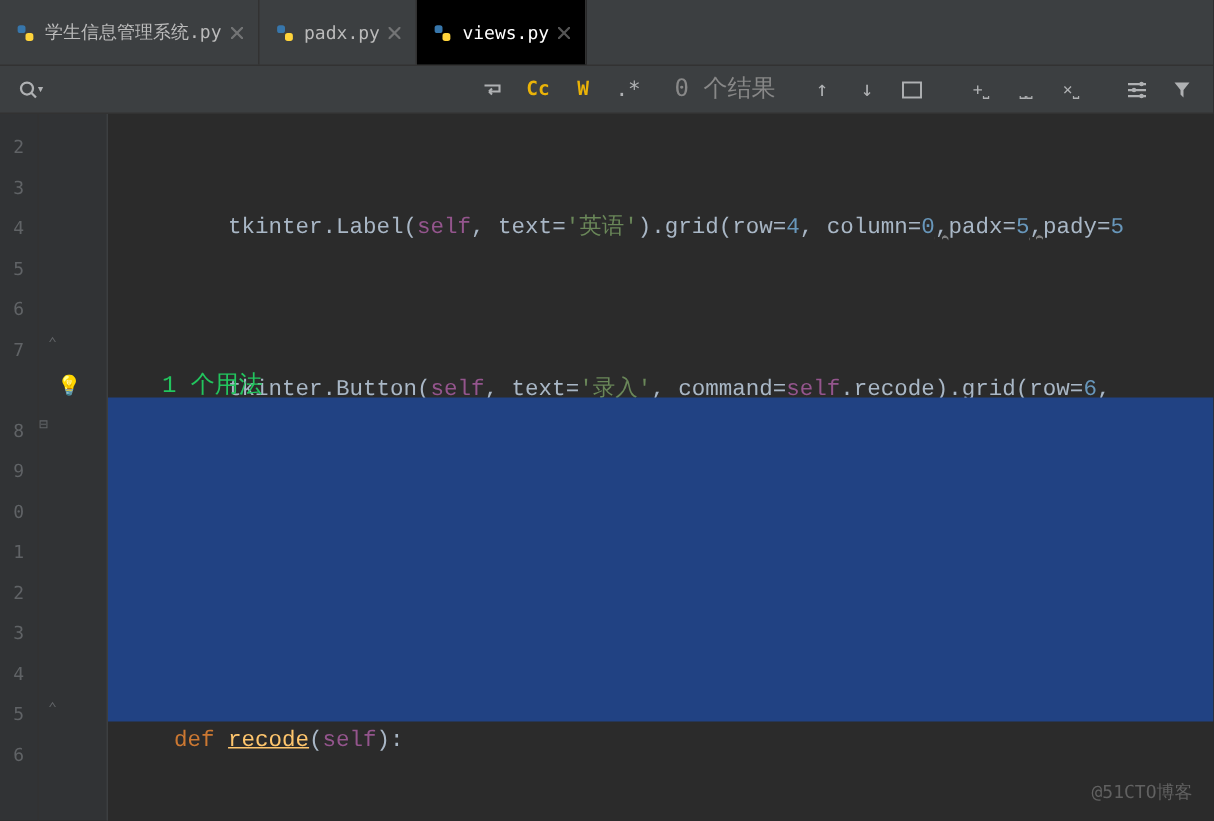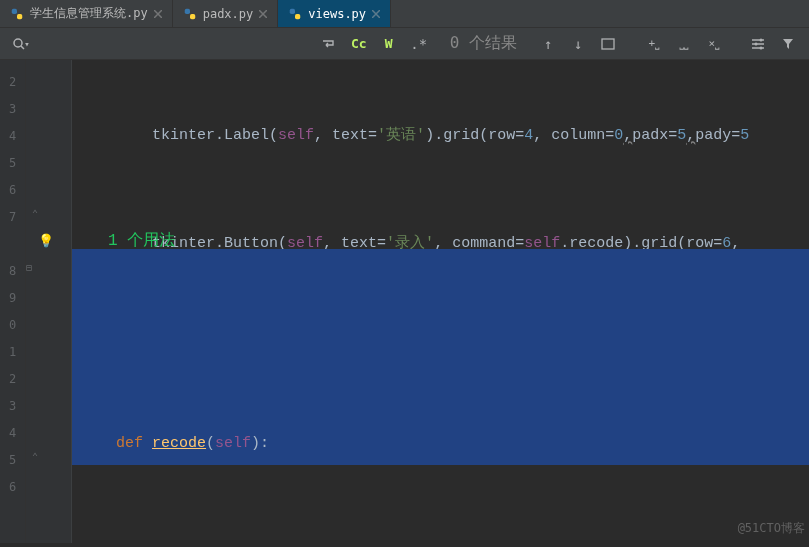--- a/index.html
+++ b/index.html
@@ -1,45 +1,45 @@
 <!DOCTYPE html>
 <html><head>
 <meta charset="utf-8">
 <style>
 *{margin:0;padding:0;box-sizing:border-box}
 body{background:#2b2b2b;font-family:"Microsoft YaHei",Consolas,monospace;color:#a9b7c6;width:809px;height:547px;overflow:hidden;font-size:13px}
-.tabs{display:flex;background:#3c3f41;height:28px;border-bottom:1px solid #323232}
+.tabs{display:flex;background:#3c3f41;height:44px;border-bottom:1px solid #323232}
 .tab{display:flex;align-items:center;padding:0 10px;border-right:1px solid #323232;gap:6px;font-size:12px;color:#bbbbbb}
-.tab.active{background:#0c4a6e;color:#fff}
+.tab.active{background:#000000;color:#fff}
 .tab .fi{width:14px;height:14px}
 .tab .close{width:8px;height:8px;opacity:.5}
 .toolbar{display:flex;align-items:center;background:#3c3f41;height:32px;border-bottom:1px solid #323232;padding:0 8px;gap:4px}
 .toolbar .spacer{flex:1}
 .tbtn{width:26px;height:24px;display:flex;align-items:center;justify-content:center;color:#afb1b3;border-radius:3px;font-size:14px}
-.tlbl{color:#bef264;font-weight:bold;font-size:13px}
+.tlbl{color:#eab308;font-weight:bold;font-size:13px}
 .tres{color:#888;font-size:16px;padding:0 14px}
 .editor{display:flex;position:relative;height:calc(100% - 64px)}
 .gutter{width:26px;background:#313335;border-right:1px solid #323232;display:flex;flex-direction:column;padding-top:8px}
 .ln{height:27px;display:flex;align-items:center;justify-content:center;color:#606366;font-size:12px}
 .gutter2{width:46px;background:#313335;border-right:1px solid #3c3f41;position:relative}
 .gicon{position:absolute;left:6px}
 .bulb{color:#f0a732}
 .fold{color:#606366;font-size:10px}
 .code{flex:1;padding:8px 0 0 8px;position:relative;line-height:27px;font-family:Liberation Mono, monospace;font-size:15px;white-space:pre}
 .selection{position:absolute;left:0;right:0;background:#214283}
 .hint{color:#22c55e;font-size:16px;position:absolute;left:36px}
 .kw{color:#cc7832}
 .fn{color:#ffc66d}
 .self{color:#94558d}
 .str{color:#6a8759}
 .par{color:#a9b7c6}
 .cm{color:#808080}
 .num{color:#6897bb}
 .wavy{text-decoration:underline wavy #808080}
-.watermark{position:absolute;right:4px;bottom:10px;color:#616161;font-size:12px}
+.watermark{position:absolute;right:14px;bottom:10px;color:#616161;font-size:12px}
 </style>
 </head>
 <body>
 
 <div class="tabs">
   <div class="tab">
     <svg class="fi" viewBox="0 0 16 16">
         <rect x="2" y="2" width="6" height="6" rx="2" fill="#3776ab"></rect>
         <rect x="8" y="8" width="6" height="6" rx="2" fill="#ffd43b"></rect>
       </svg>
@@ -147,21 +147,21 @@
     <div class="gicon fold" style="top:391px">⌃</div>
   </div>
   <div class="code">
     <div class="selection" style="top:189px;height:216px"></div>
 <div style="position:relative">        <span>tkinter</span><span>.Label(</span><span class="self">self</span><span>, </span><span class="par">text</span><span>=</span><span class="str">'英语'</span><span>).grid(</span><span class="par">row</span>=<span class="num">4</span><span>, </span><span class="par">column</span>=<span class="num">0</span><span class="wavy">,</span><span class="par">padx</span>=<span class="num">5</span><span class="wavy">,</span><span class="par">pady</span>=<span class="num">5</span></div>
 <div> </div>
 <div>        <span>tkinter</span><span>.Button(</span><span class="self">self</span><span>, </span><span class="par">text</span><span>=</span><span class="str">'录入'</span><span>, </span><span class="par">command</span>=<span class="self">self</span><span>.recode).grid(</span><span class="par">row</span>=<span class="num">6</span><span>,</span></div>
 <div>        <span>tkinter</span><span>.Label(</span><span class="self">self</span><span class="wavy">,</span><span class="par wavy">textvariable</span><span>=</span><span class="self">self</span><span>.status).grid(</span><span class="par">row</span>=<span class="num">5</span><span>, </span><span class="par">column</span>=<span class="num">3</span><span class="wavy">,</span></div>
 <div>        <span class="cm"># 使用</span><span class="cm wavy">textvariable</span><span class="cm">属性关联变量和标签</span></div>
 <div class="hint" style="top:168px">1 个用法</div>
-<div style="position:relative;margin-top:11px">    <span class="kw">def </span><span class="fn" style="text-decoration:underline">recode</span><span>(</span><span class="self">self</span><span>):</span></div>
+<div style="position:relative;margin-top:45px">    <span class="kw">def </span><span class="fn" style="text-decoration:underline">recode</span><span>(</span><span class="self">self</span><span>):</span></div>
 
 
 
 
 
 
 
   </div>
 </div>
 

